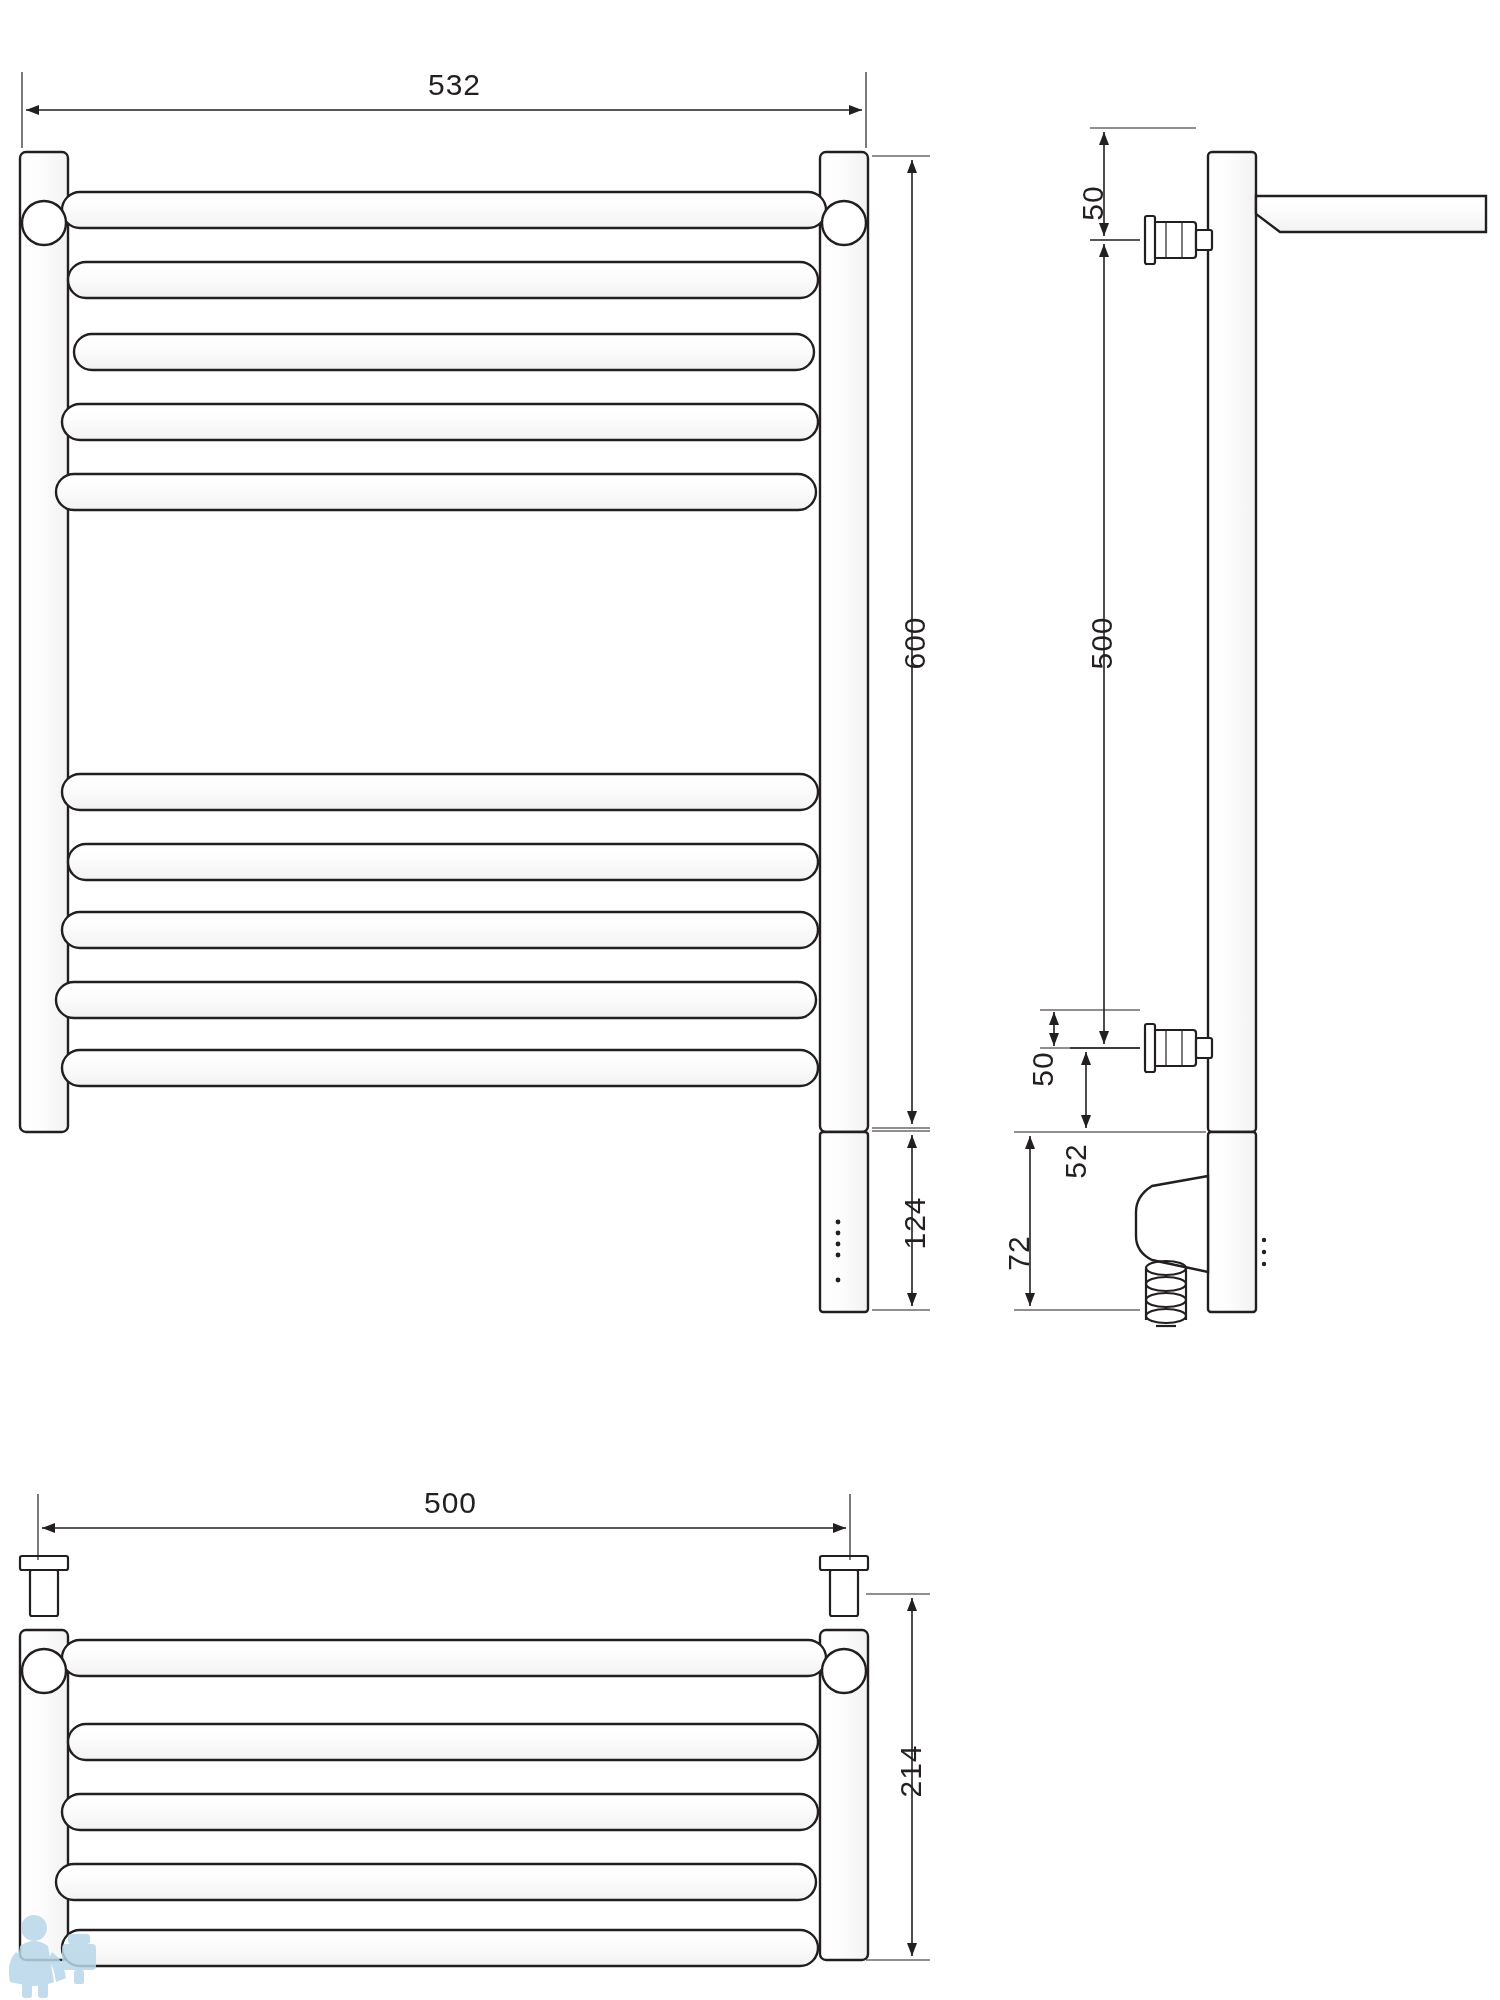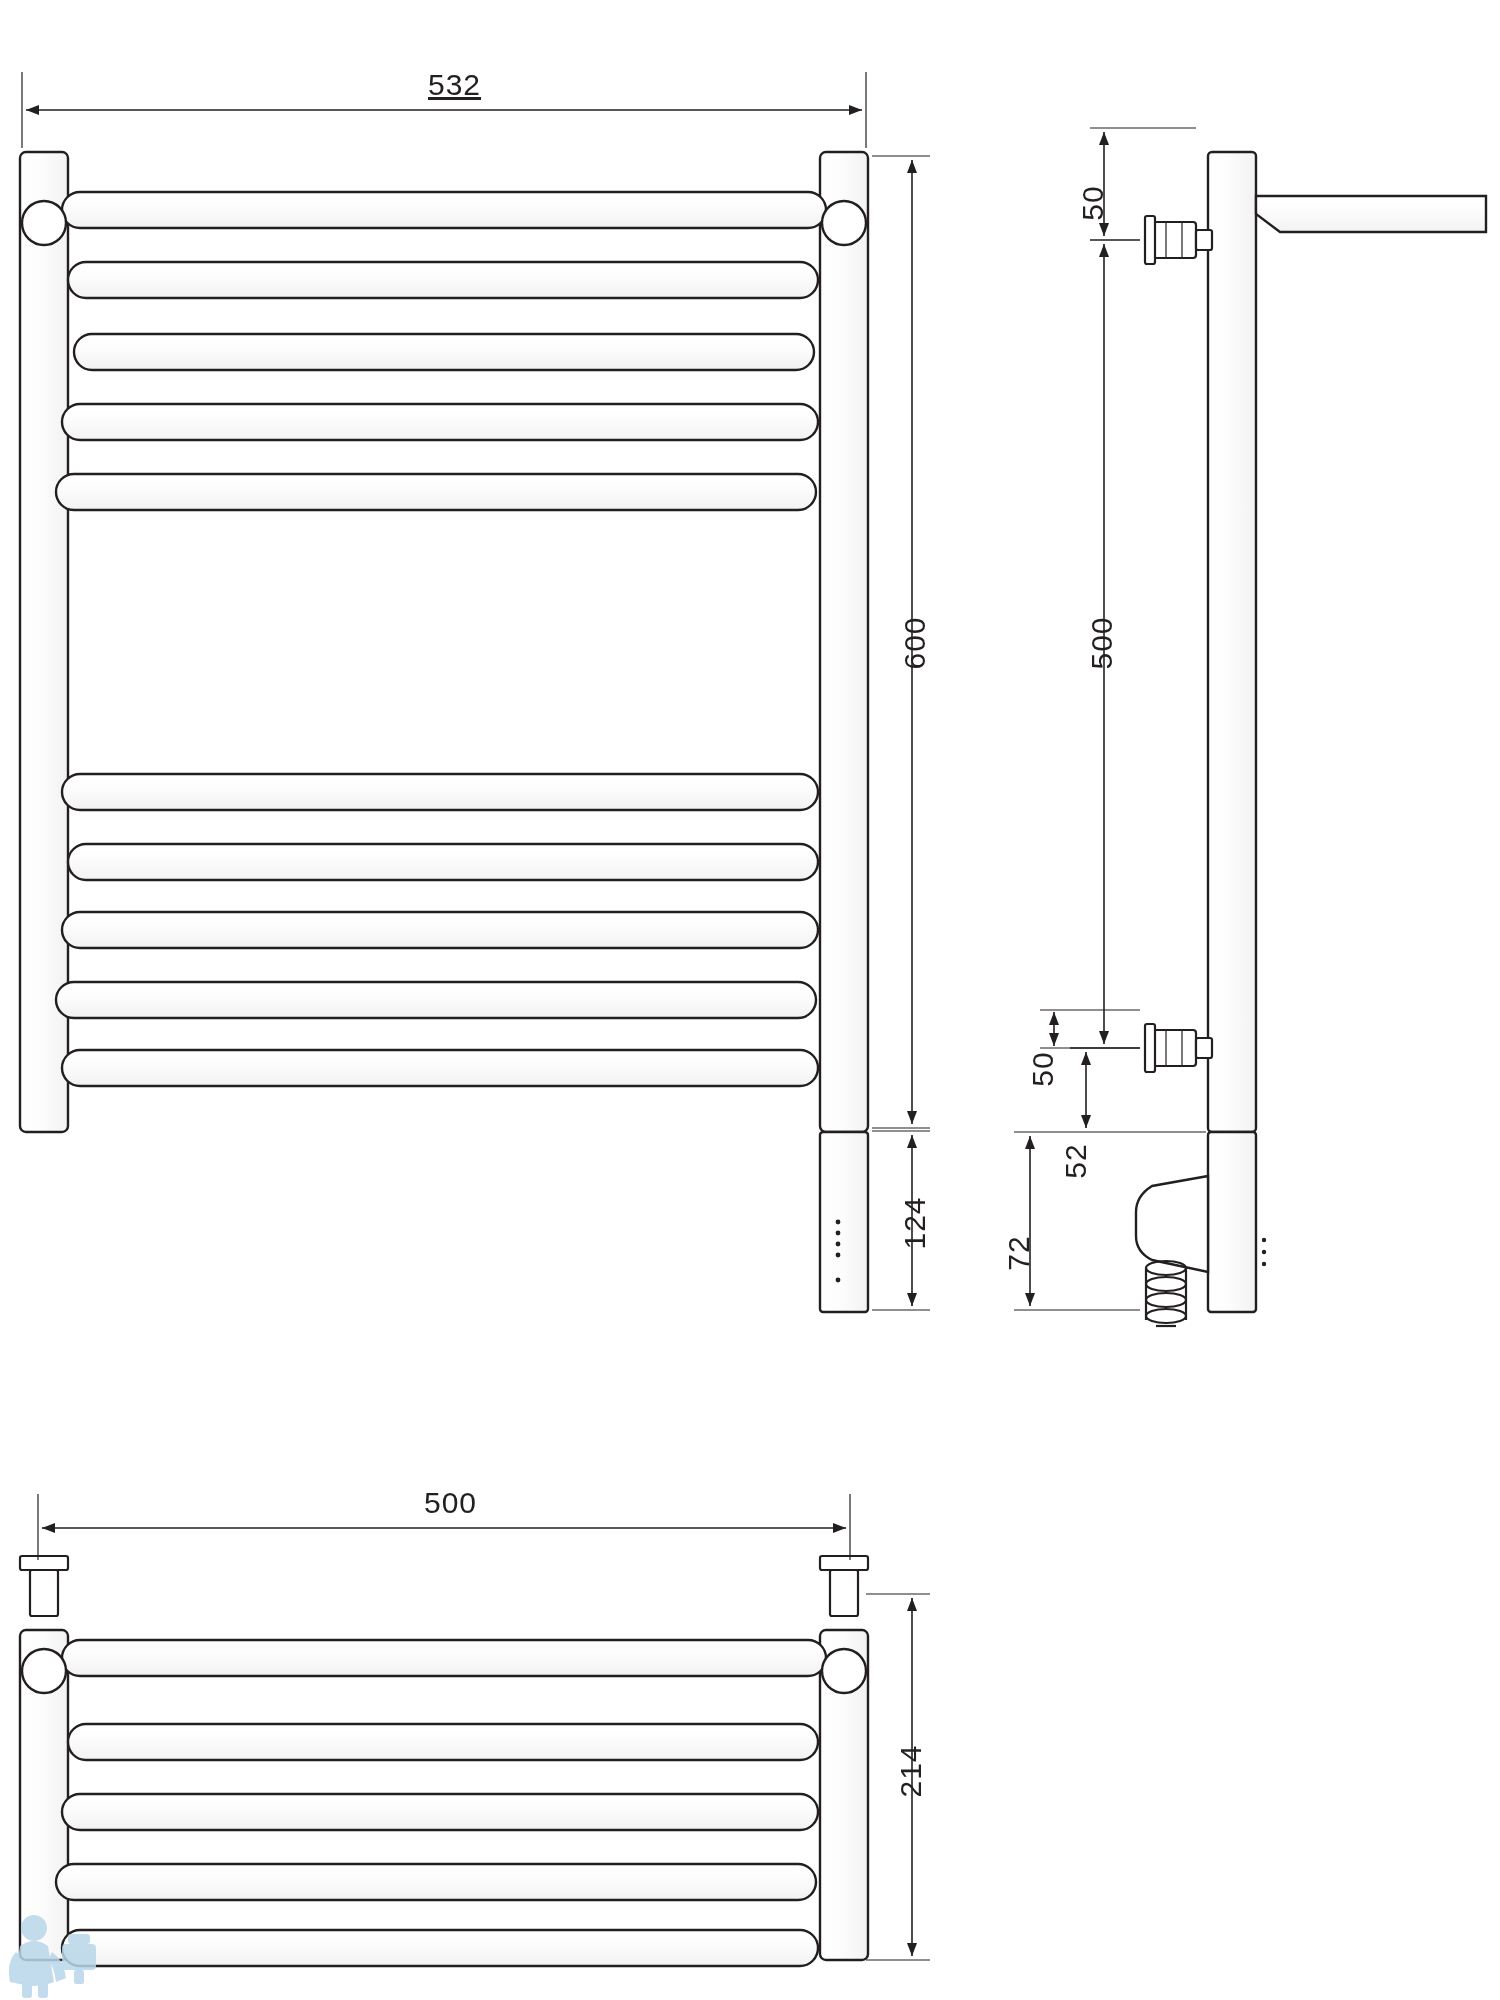--- a/index.html
+++ b/index.html
@@ -214,21 +214,21 @@
         <rect x="38" y="1982" width="10" height="16" rx="3"></rect>
       </g>
       <g fill="#b9d7ea">
         <rect x="62" y="1944" width="34" height="26" rx="4"></rect>
         <rect x="68" y="1934" width="22" height="10" rx="3"></rect>
         <rect x="74" y="1970" width="10" height="14" rx="2"></rect>
       </g>
     </g>
   </svg>
 
-  <div class="dim-label" style="left:428px; top:68px;text-decoration:underline;">532</div>
+  <div class="dim-label" style="left:428px; top:68px;">532</div>
 
   <div class="dim-label vert" style="left:888px; top:626px;">600</div>
 
   <div class="dim-label vert" style="left:888px; top:1206px;">124</div>
 
   <div class="dim-label vert" style="left:1075px; top:186px;">50</div>
 
   <div class="dim-label vert" style="left:1075px; top:626px;">500</div>
 
   <div class="dim-label vert" style="left:1025px; top:1052px;">50</div>

